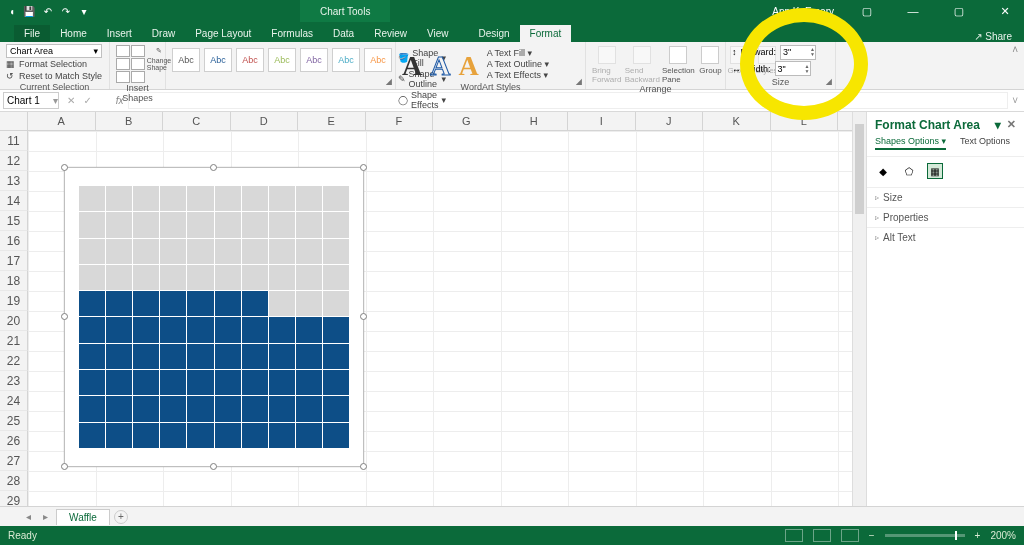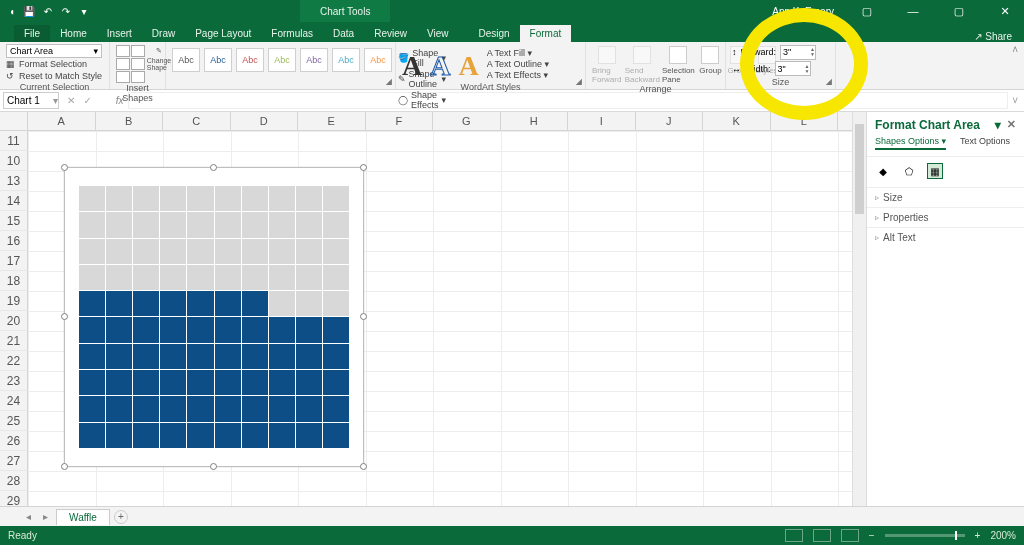--- a/index.html
+++ b/index.html
@@ -324,21 +324,21 @@
         <div class="ch">G</div>
         <div class="ch">H</div>
         <div class="ch">I</div>
         <div class="ch">J</div>
         <div class="ch">K</div>
         <div class="ch">L</div>
       </div>
     <div class="rows">
       <div class="rowhead">
           <div class="rh">11</div>
-          <div class="rh">10</div>
+          <div class="rh">12</div>
           <div class="rh">13</div>
           <div class="rh">14</div>
           <div class="rh">15</div>
           <div class="rh">16</div>
           <div class="rh">17</div>
           <div class="rh">18</div>
           <div class="rh">19</div>
           <div class="rh">20</div>
           <div class="rh">21</div>
           <div class="rh">22</div>

